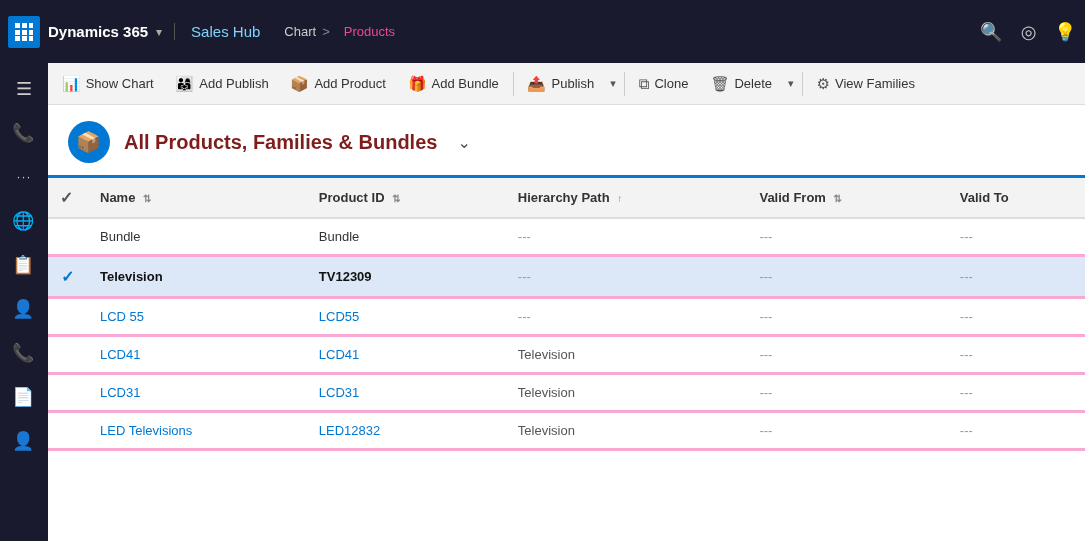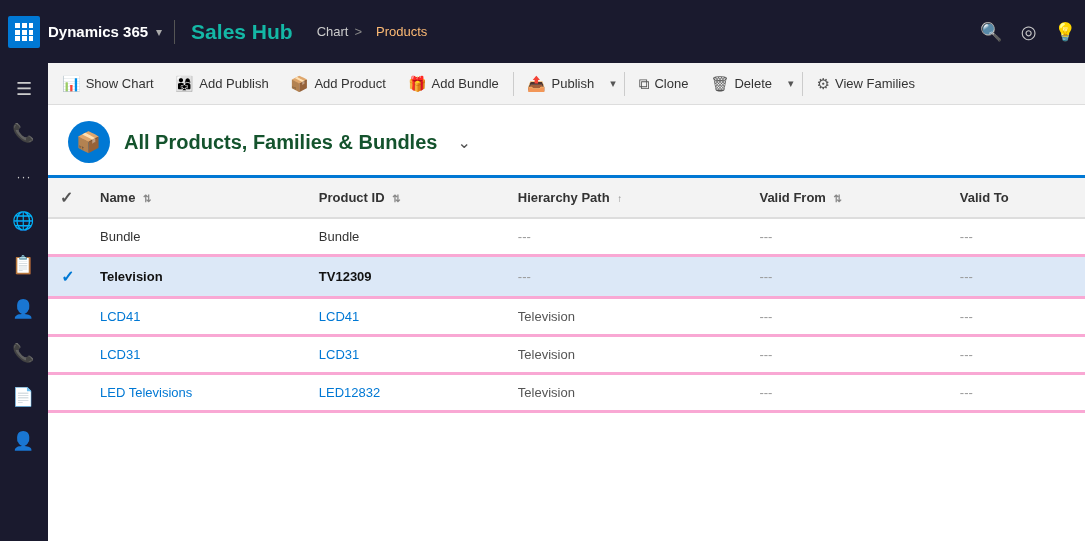--- a/index.html
+++ b/index.html
@@ -24,37 +24,37 @@
     }
     .nav-grid-icon svg { width: 18px; height: 18px; fill: #fff; }
     .nav-title {
       font-size: 15px;
       font-weight: 600;
       color: #fff;
       padding-right: 8px;
     }
     .nav-chevron { color: #aaa; font-size: 12px; margin-right: 12px; }
     .nav-app-name {
-      font-size: 21px;
-      color: #14b8a6;
-      font-weight: 700;
+      font-size: 15px;
+      color: #7dd3fc;
+      font-weight: 400;
       border-left: 1px solid #555;
       padding-left: 16px;
       padding-right: 24px;
     }
     .nav-breadcrumb {
       font-size: 13px;
       color: #ccc;
       display: flex;
       align-items: center;
       gap: 6px;
       flex: 1;
     }
     .nav-breadcrumb .sep { color: #888; }
-    .nav-breadcrumb .active { color: #fdba74; padding-left: 8px; }
+    .nav-breadcrumb .active { color: #ec4899; padding-left: 8px; }
     .nav-icons {
       display: flex;
       align-items: center;
       gap: 18px;
     }
     .nav-icon-btn {
       color: #ccc;
       font-size: 18px;
       cursor: pointer;
     }
@@ -148,21 +148,21 @@
       background: #0078d4;
       border-radius: 50%;
       display: flex; align-items: center; justify-content: center;
       color: #fff;
       font-size: 20px;
       flex-shrink: 0;
     }
     .page-title {
       font-size: 20px;
       font-weight: 600;
-      color: #14532d;
+      color: #7f1d1d;
     }
     .page-title-chevron {
       font-size: 16px;
       color: #555;
       cursor: pointer;
       margin-left: 6px;
     }
 
     
     .table-container {
@@ -358,20 +358,28 @@
             <tr class="selected">
               <td class="check-cell"><span class="row-check">✓</span></td>
               <td class="bold">Television</td>
               <td class="bold">TV12309</td>
               <td style="color: rgb(153, 153, 153);">---</td>
               <td style="color: rgb(153, 153, 153);">---</td>
               <td style="color: rgb(153, 153, 153);">---</td>
             </tr>
             <tr>
               <td class="check-cell"></td>
+              <td class="link">LCD 55</td>
+              <td class="link">LCD55</td>
+              <td style="color: rgb(153, 153, 153);">---</td>
+              <td style="color: rgb(153, 153, 153);">---</td>
+              <td style="color: rgb(153, 153, 153);">---</td>
+            </tr>
+            <tr>
+              <td class="check-cell"></td>
               <td class="link">LCD41</td>
               <td class="link">LCD41</td>
               <td style="color: rgb(85, 85, 85);">Television</td>
               <td style="color: rgb(153, 153, 153);">---</td>
               <td style="color: rgb(153, 153, 153);">---</td>
             </tr>
             <tr>
               <td class="check-cell"></td>
               <td class="link">LCD31</td>
               <td class="link">LCD31</td>

